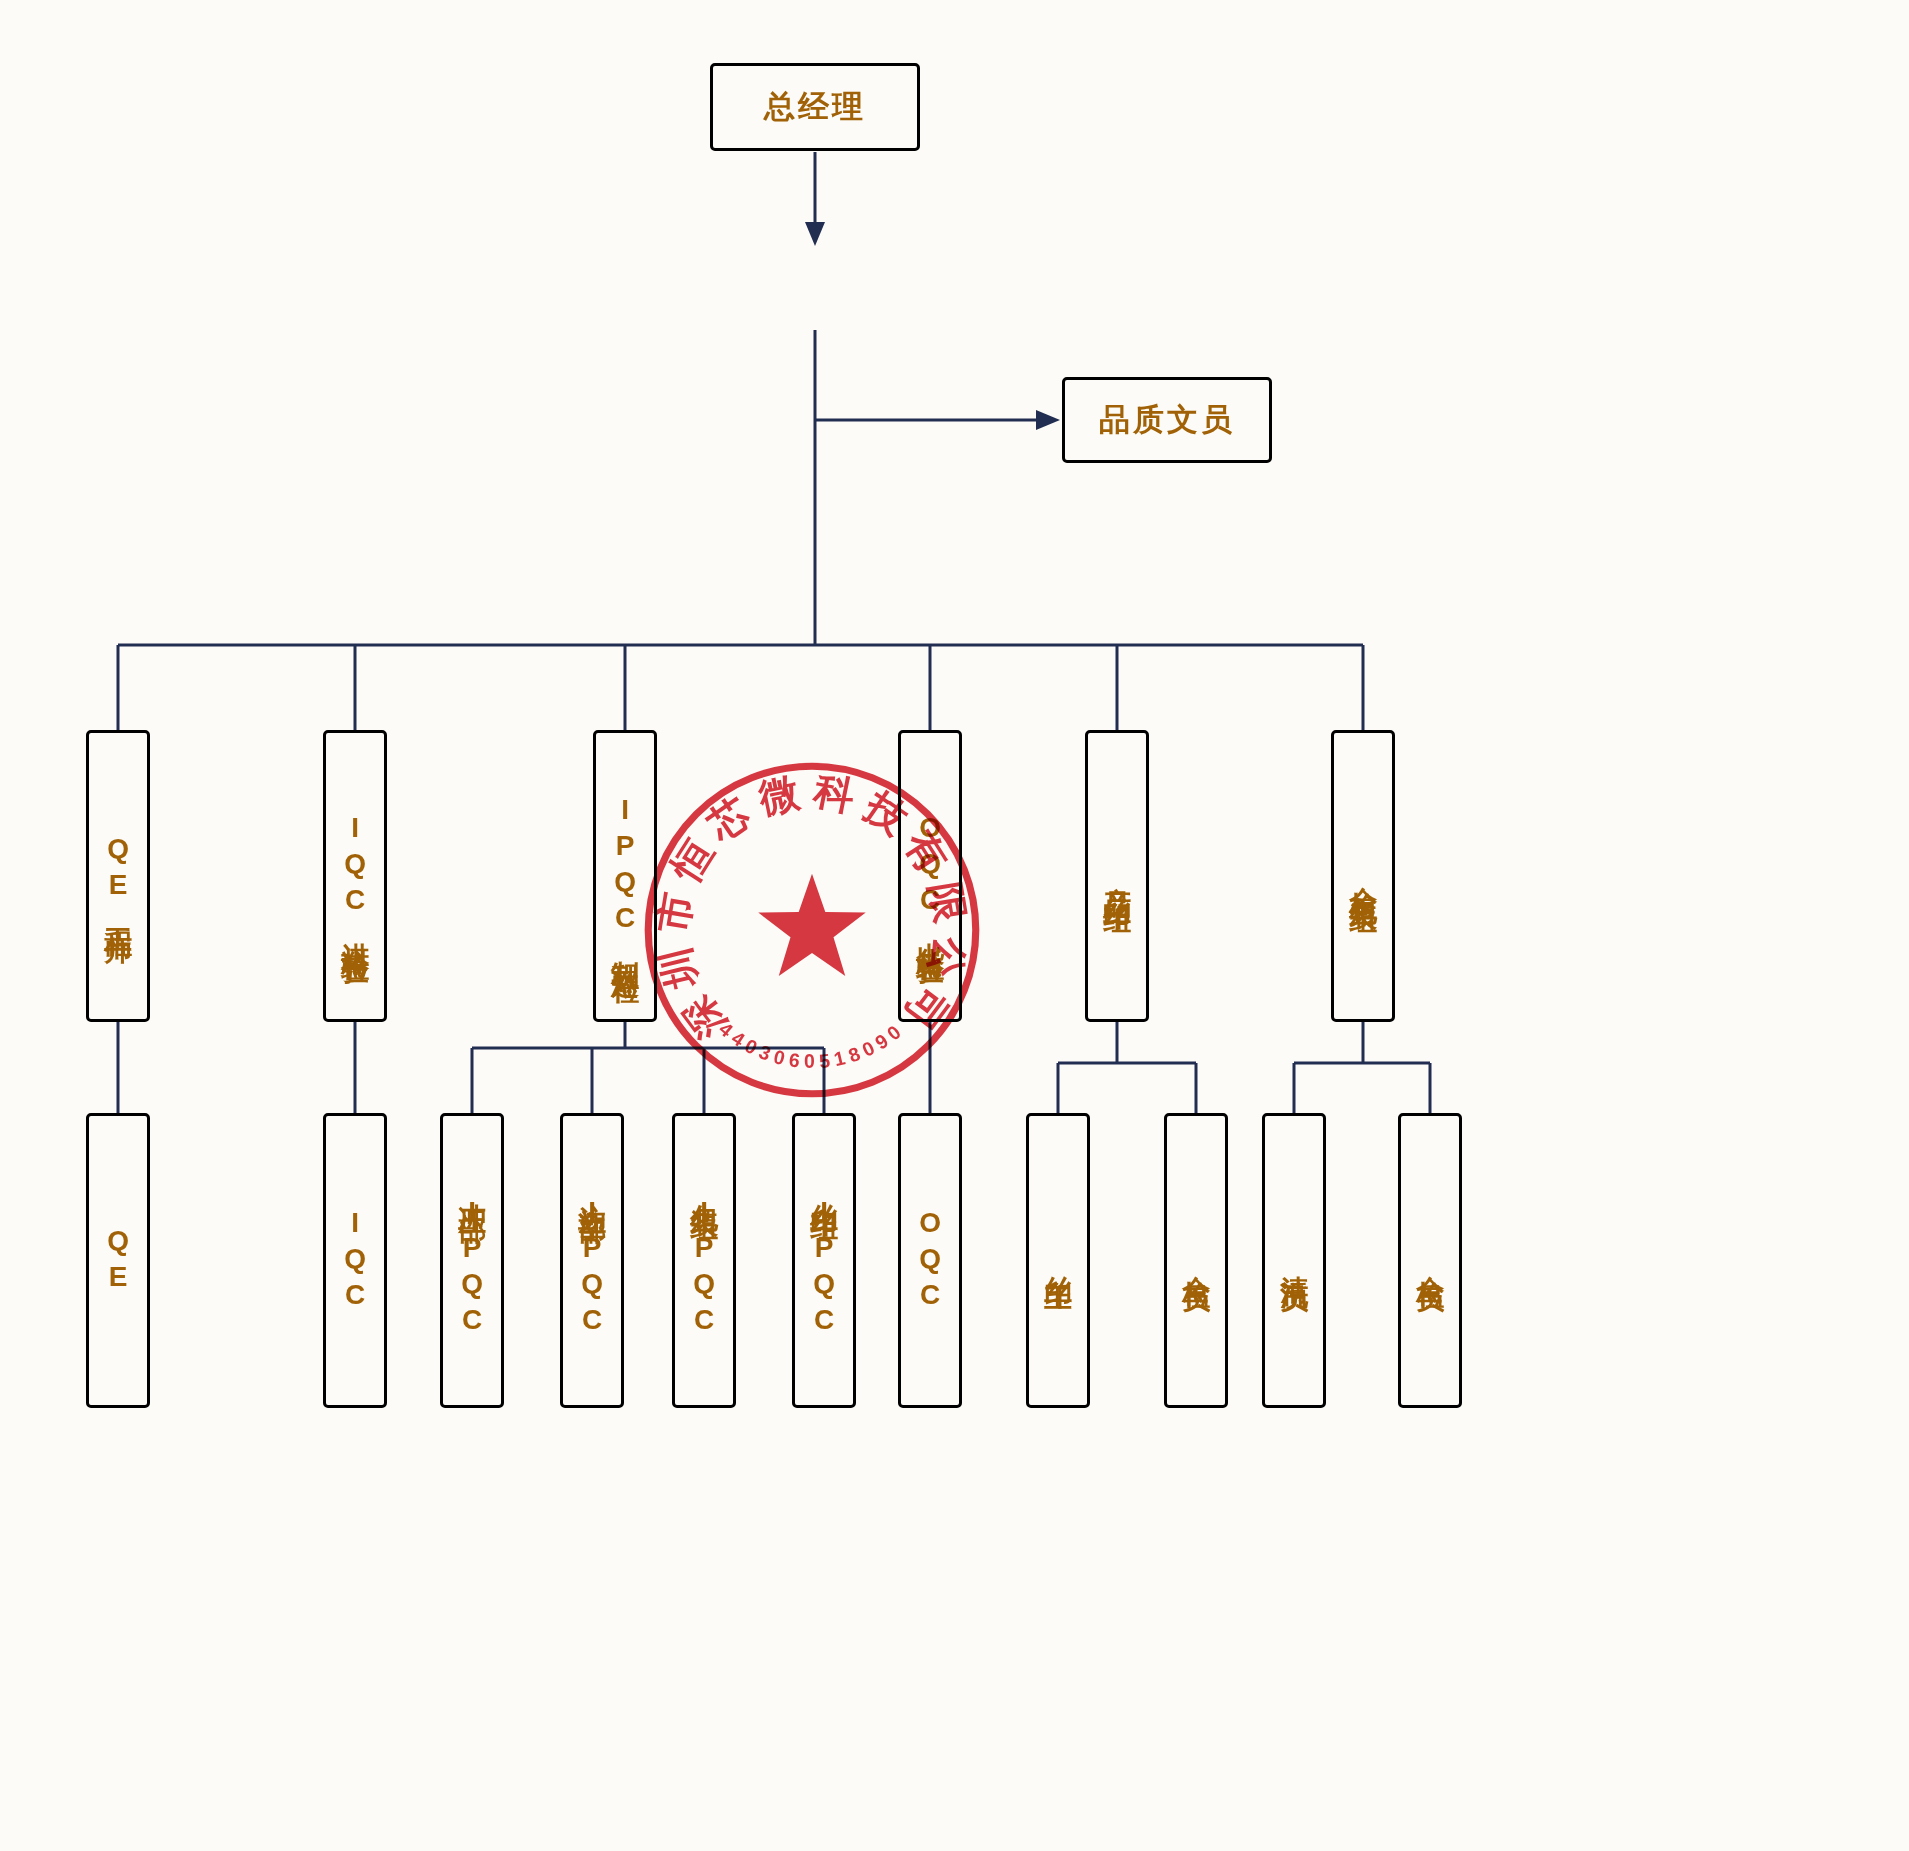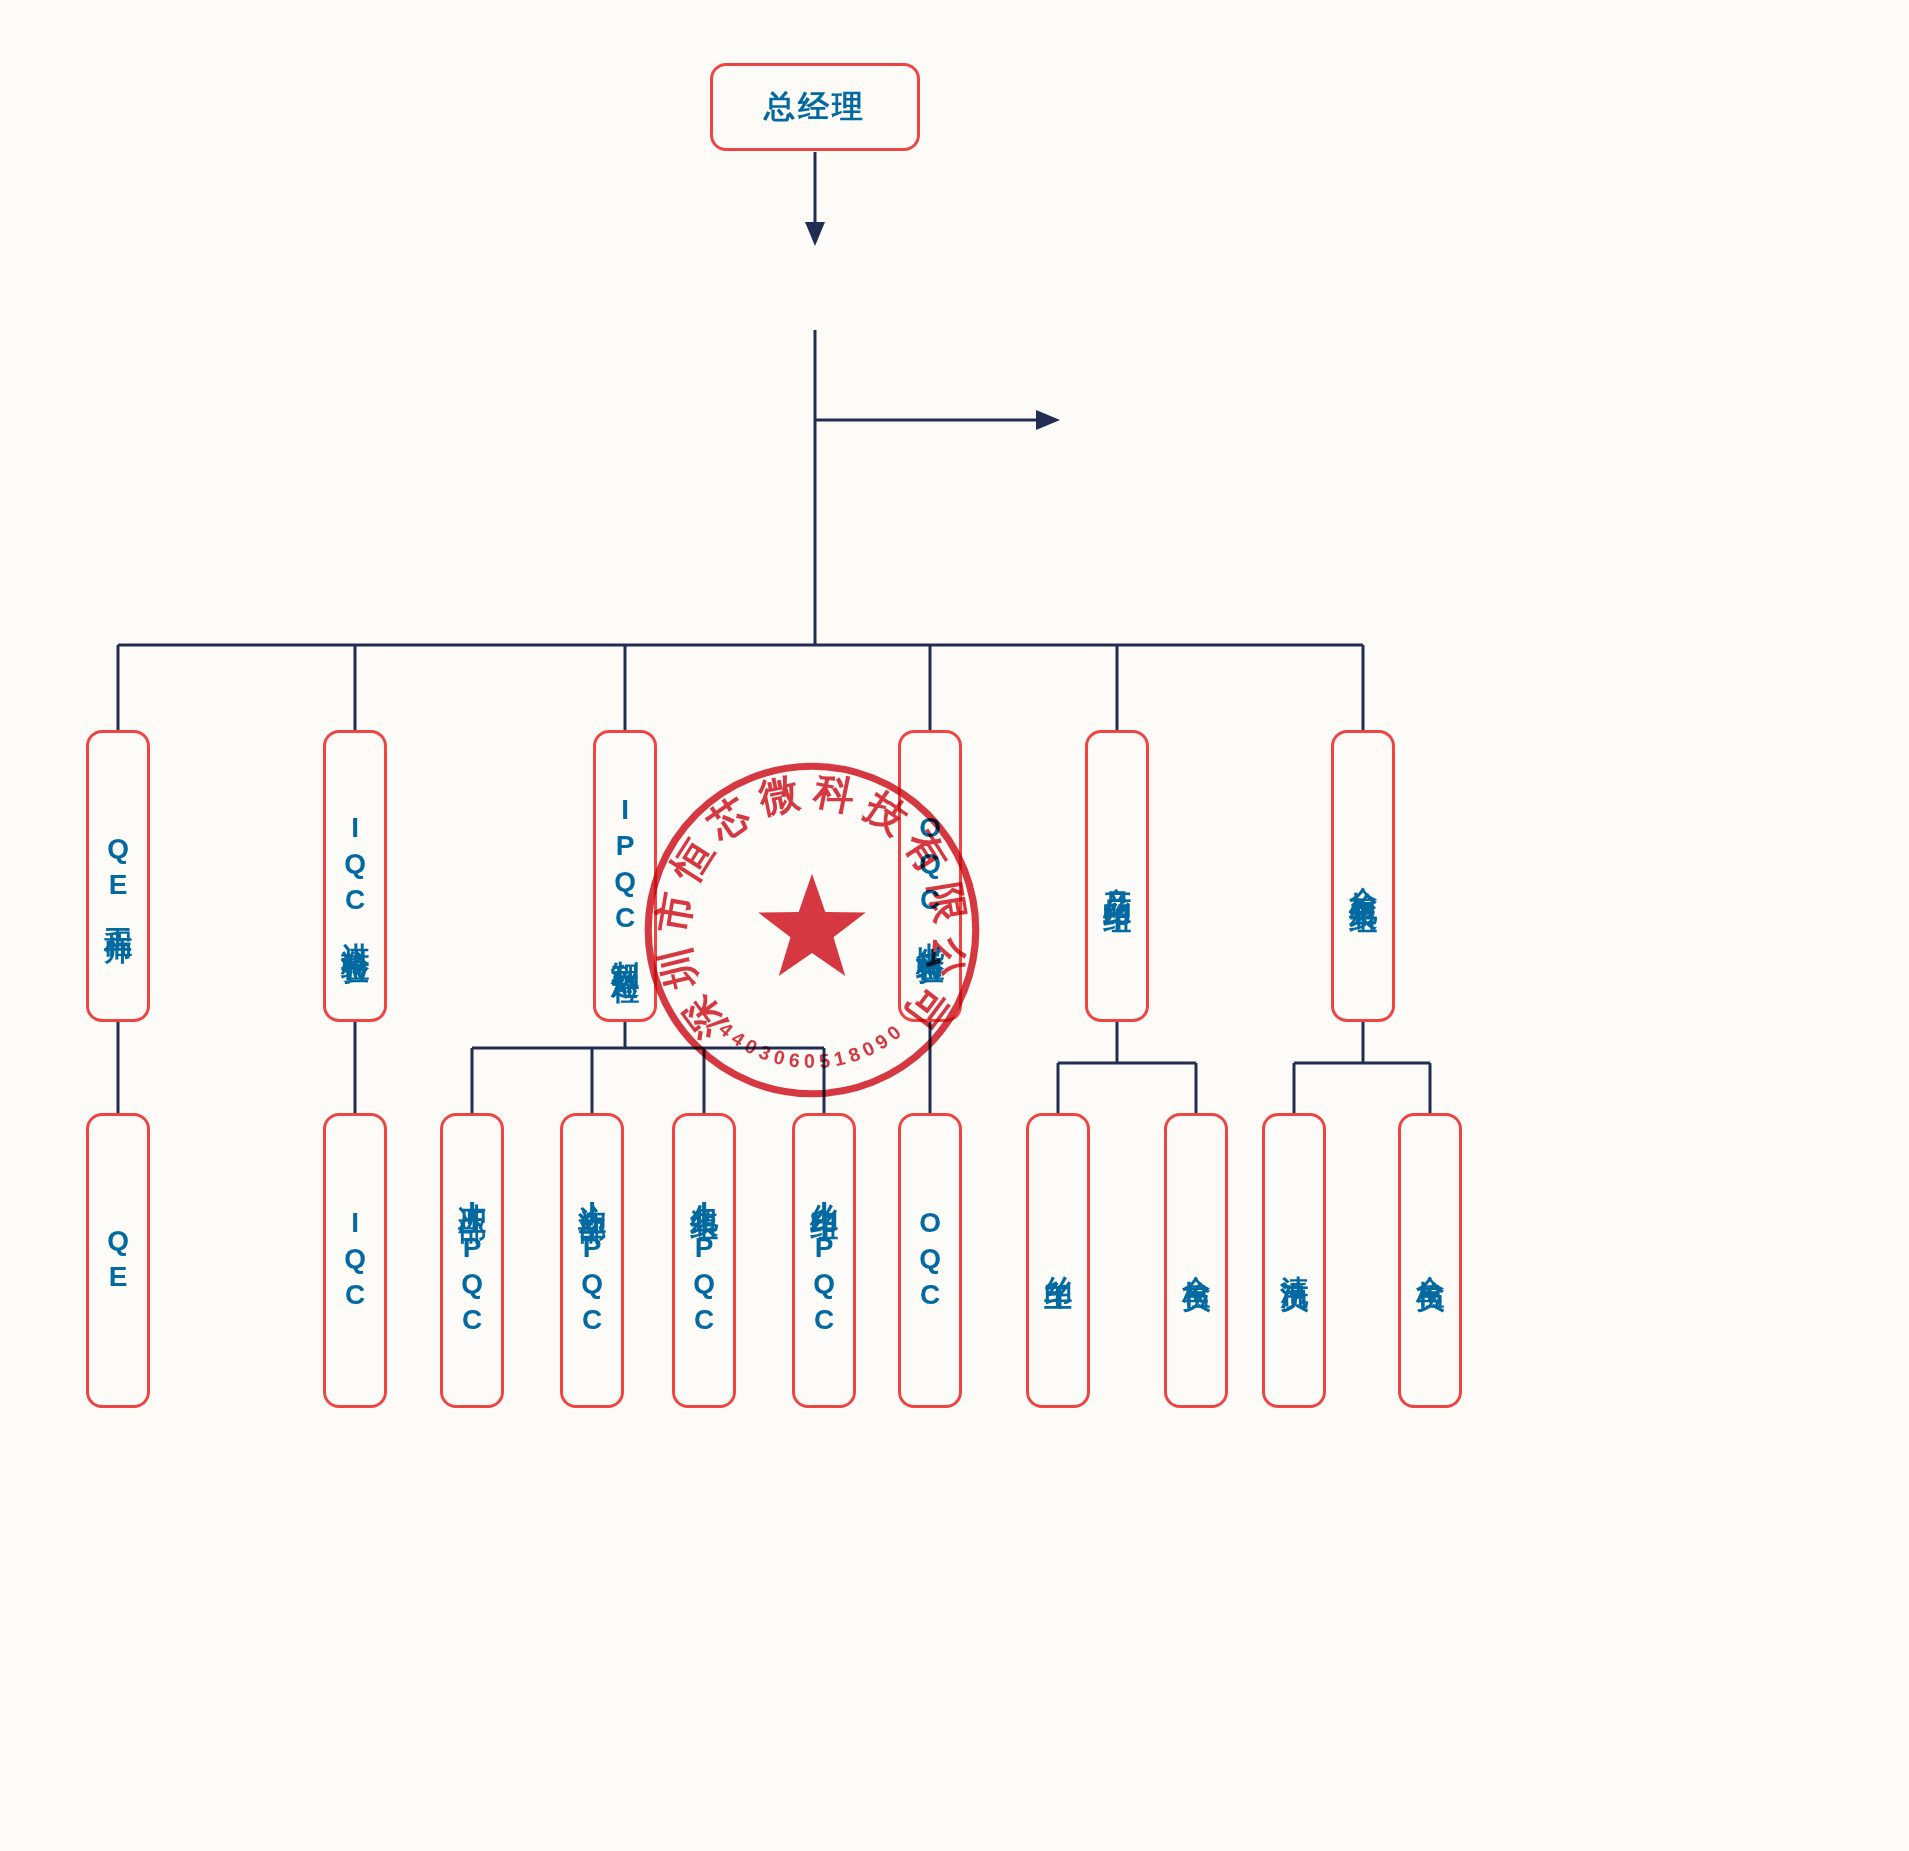--- a/index.html
+++ b/index.html
@@ -5,23 +5,23 @@
   html,body { margin:0; padding:0; background:#efeeea; }
   .canvas {
     position:relative;
     width:1909px; height:1851px;
     background:#fcfbf7;
     font-family:"Liberation Sans", sans-serif;
     overflow:hidden;
   }
   .box {
     position:absolute;
-    border:3px solid #ef4444;
-    border-radius:16px;
-    color:#0369a1;
+    border:3px solid #000000;
+    border-radius:5px;
+    color:#a16207;
     display:flex;
     align-items:center;
     justify-content:center;
     background:transparent;
     box-sizing:border-box;
   }
   .hbox {
     font-size:31px;
     font-weight:600;
     letter-spacing:3px;
@@ -82,20 +82,21 @@
       M1196 1063 V1113
       M1363 1022 V1063
       M1294 1063 H1430
       M1294 1063 V1113
       M1430 1063 V1113"></path>
     <polygon points="815,246 805,222 825,222" fill="#222d52"></polygon>
     <polygon points="1060,420 1036,410 1036,430" fill="#222d52"></polygon>
   </svg>
 
   <div class="box hbox" style="left:710px; top:63px; width:210px; height:88px;">总经理</div>
+  <div class="box hbox" style="left:1062px; top:377px; width:210px; height:86px;">品质文员</div>
 
   <div class="box vbox" style="left:86px; top:730px; width:64px; height:292px;">QE工程师</div>
   <div class="box vbox" style="left:323px; top:730px; width:64px; height:292px;">IQC进料检验</div>
   <div class="box vbox" style="left:593px; top:730px; width:64px; height:292px;">IPQC制程巡检</div>
   <div class="box vbox" style="left:898px; top:730px; width:64px; height:292px;">OQC出货检验</div>
   <div class="box vbox" style="left:1085px; top:730px; width:64px; height:292px;">产品丝印组</div>
   <div class="box vbox" style="left:1331px; top:730px; width:64px; height:292px;">全检包装组</div>
 
   <div class="box vbox" style="left:86px; top:1113px; width:64px; height:295px;">QE</div>
   <div class="box vbox" style="left:323px; top:1113px; width:64px; height:295px;">IQC</div>

